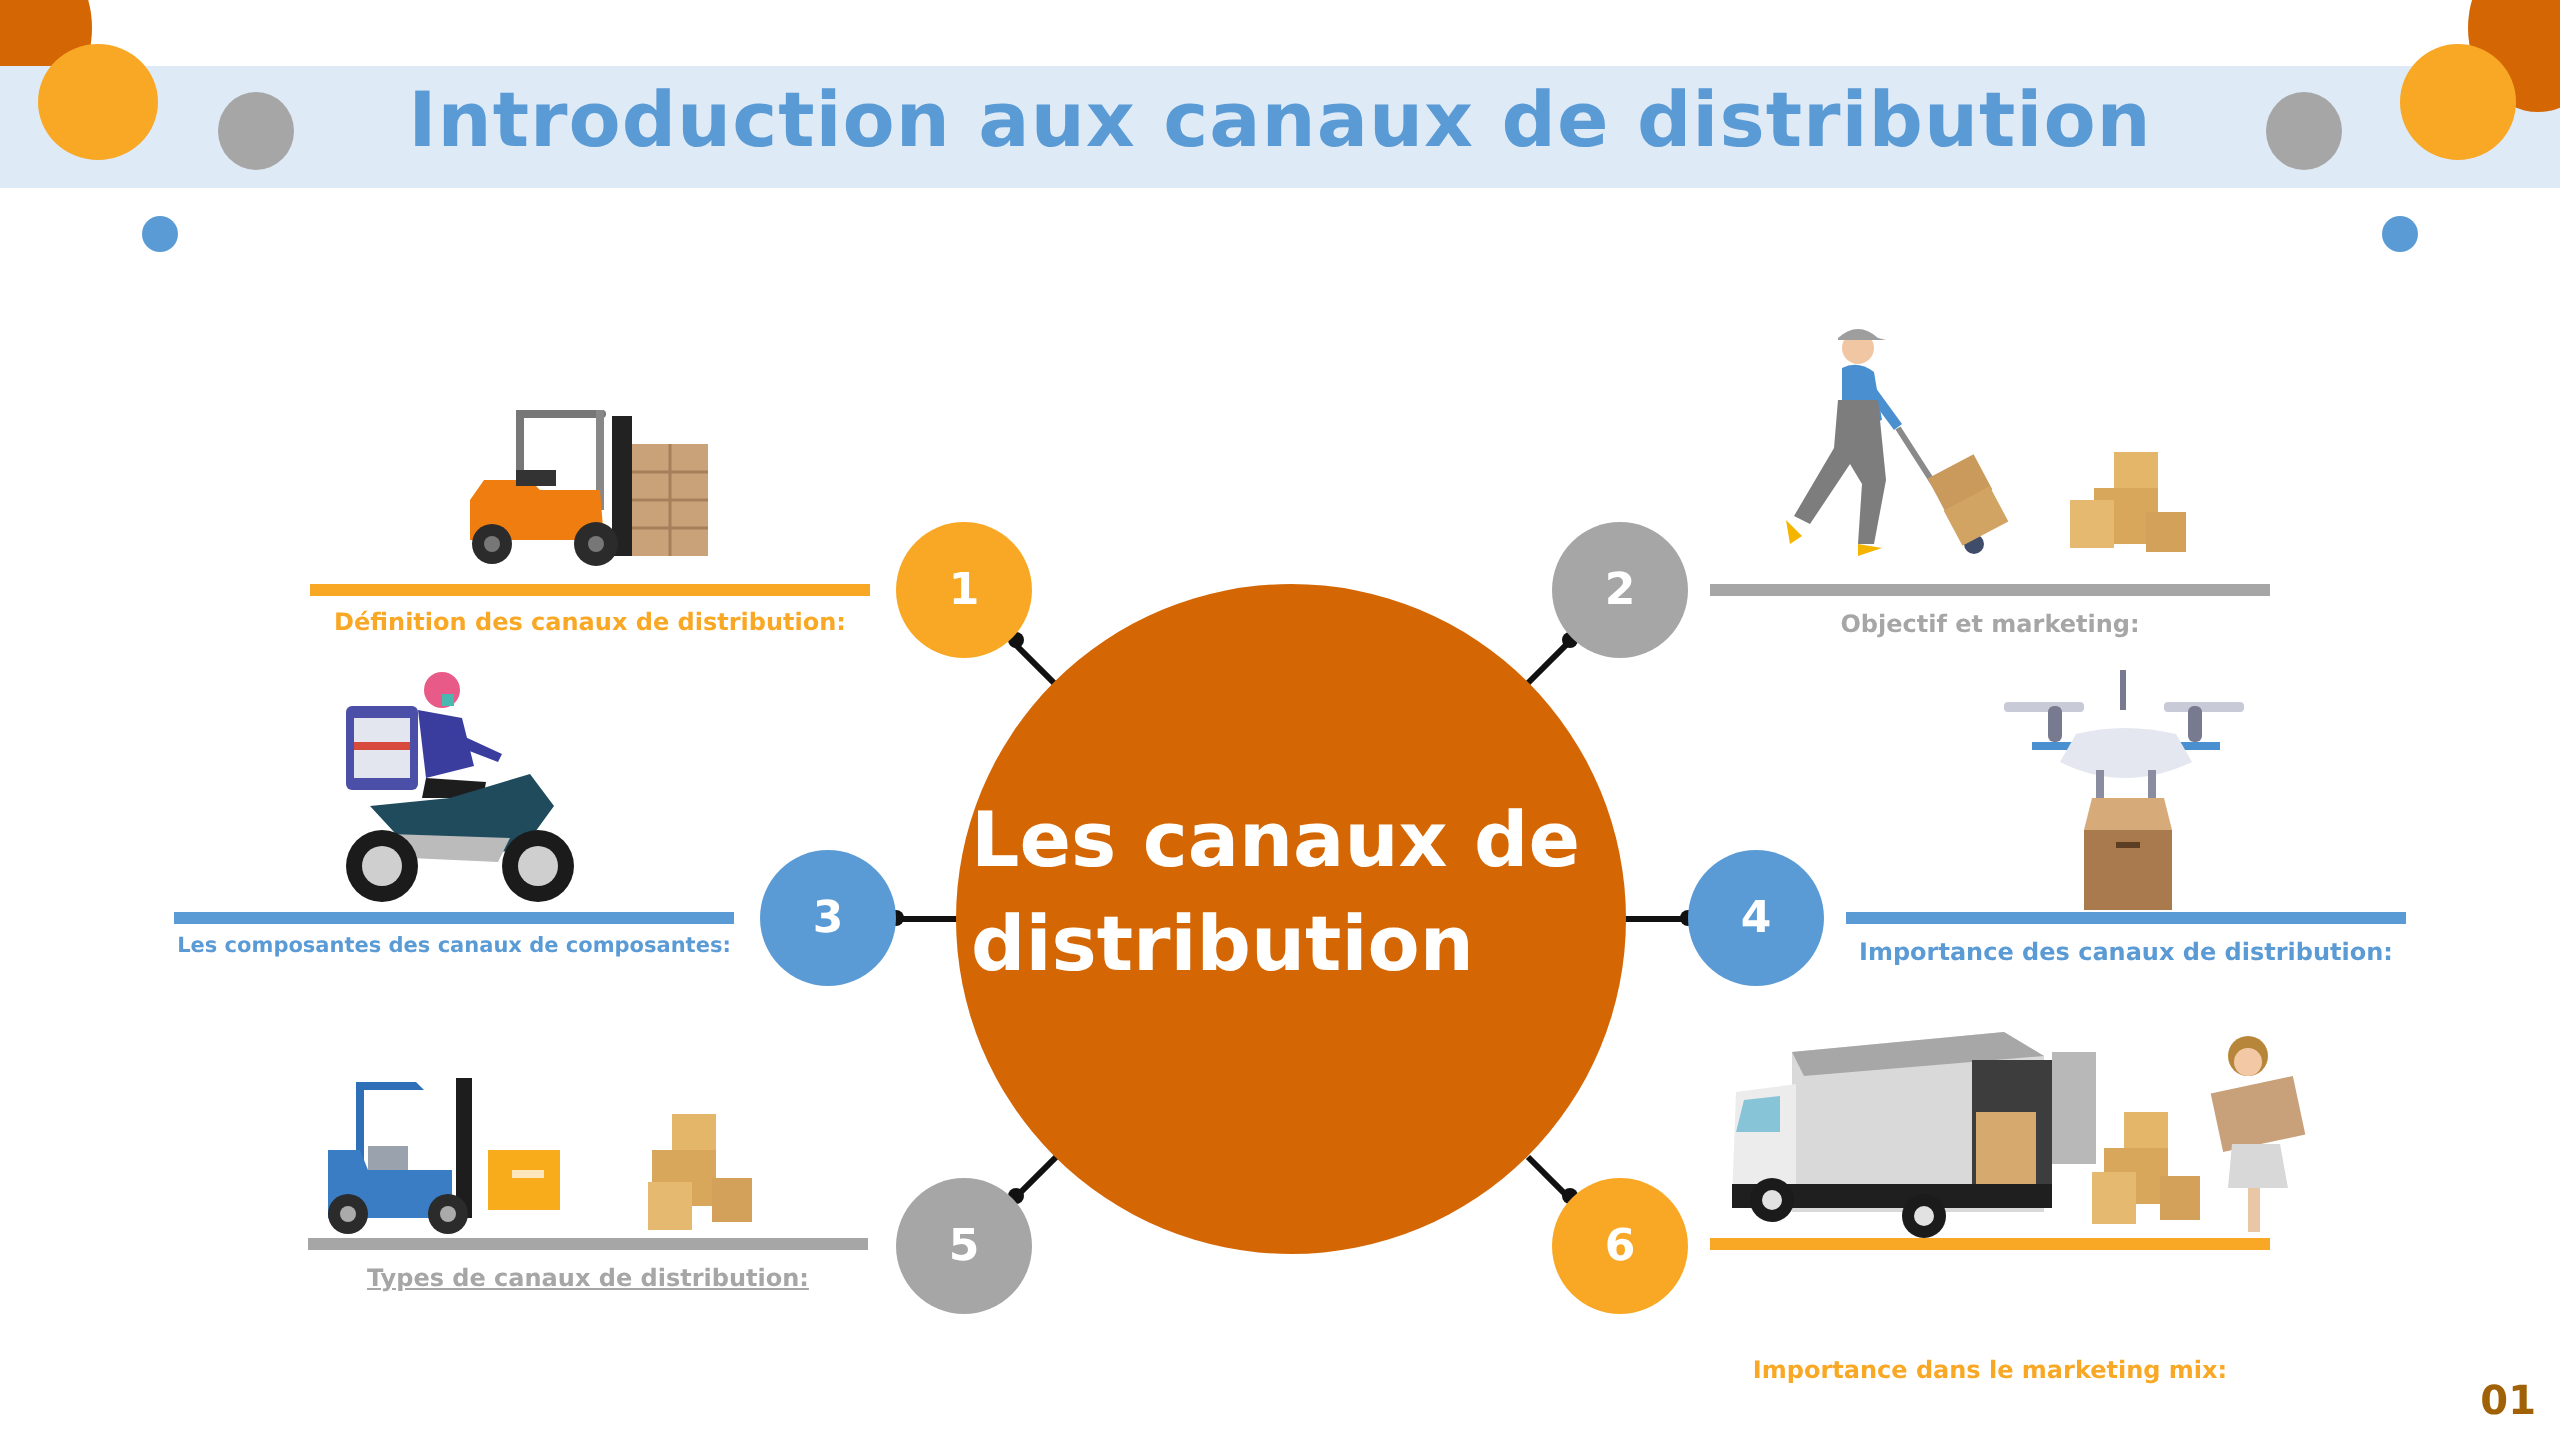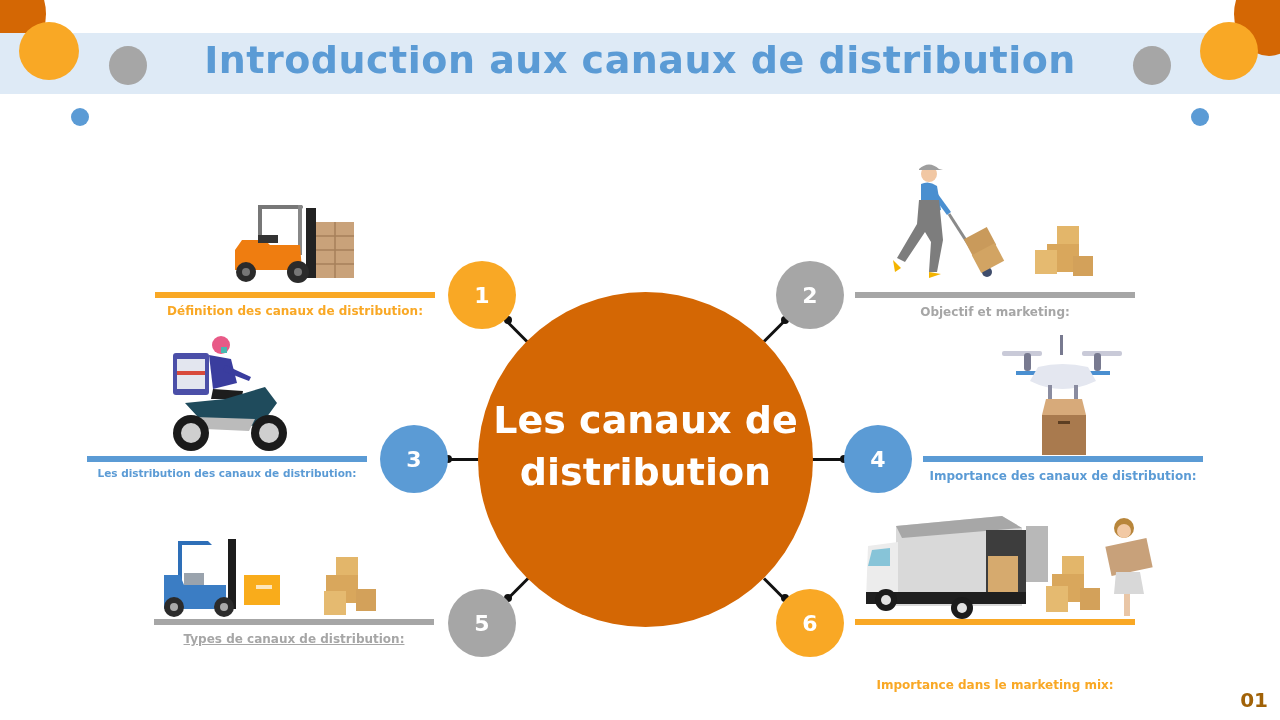--- a/index.html
+++ b/index.html
@@ -7,21 +7,21 @@
   body { position: relative; font-family: "DejaVu Sans", sans-serif; }
   .abs { position: absolute; }
   .circ { position: absolute; border-radius: 50%; }
 
   .title-band { position: absolute; left: 0; top: 33px; width: 1280px; height: 61px; background: #deeaf6; }
   .title { position: absolute; left: 0; top: 38px; width: 1280px; text-align: center;
            font-family: "DejaVu Sans", sans-serif; font-weight: bold; font-size: 38px;
            color: #5b9bd5; letter-spacing: 0.5px; }
 
   .hub { position: absolute; left: 478px; top: 292px; width: 335px; height: 335px; border-radius: 50%;
-         background: #d46704; display: flex; align-items: center; justify-content: center; text-align: center; }
+         background: #d46704; display: flex; align-items: center; justify-content: center; text-align: left; }
   .hub-text { color: #ffffff; font-weight: bold; font-size: 38px; line-height: 52px; padding-bottom: 28px; width: 320px; }
 
   .node { position: absolute; width: 68px; height: 68px; border-radius: 50%; display: flex; align-items: center;
           justify-content: center; color: #ffffff; font-weight: bold; font-size: 22px; }
   .bar { position: absolute; height: 6px; }
   .label { position: absolute; font-weight: bold; font-size: 12px; text-align: center; white-space: nowrap; }
 
   .connector { position: absolute; background: #111; height: 3px; transform-origin: 0 50%; }
   .dot { position: absolute; width: 8px; height: 8px; border-radius: 50%; background: #111; }
 
@@ -105,21 +105,21 @@
     <rect x="162" y="84" width="32" height="28" fill="#d9a75c"></rect>
     <rect x="150" y="90" width="22" height="24" fill="#e5ba70"></rect>
     <rect x="188" y="96" width="20" height="20" fill="#d3a15a"></rect>
   </svg>
 </div>
 
 <div class="node" style="left:380px;top:425px;background:#5b9bd5;">
   <span>3</span>
 </div>
 <div class="bar" style="left:87px;top:456px;width:280px;background:#5b9bd5;"></div>
-<div class="label" style="left:87px;top:467px;width:280px;color:#5b9bd5;font-size:10.5px;">Les distribution des canaux de distribution:</div>
+<div class="label" style="left:87px;top:467px;width:280px;color:#5b9bd5;font-size:10.5px;">Les composantes des canaux de composantes:</div>
 <div class="abs" style="left:165px;top:333px;">
   <svg width="130" height="125" viewBox="0 0 130 125">
     <rect x="8" y="20" width="36" height="42" rx="3" fill="#4b4fa8"></rect>
     <rect x="12" y="26" width="28" height="30" fill="#e3e6ef"></rect>
     <rect x="12" y="38" width="28" height="4" fill="#d84a3c"></rect>
     <circle cx="56" cy="12" r="9" fill="#e85a87"></circle>
     <rect x="56" y="14" width="6" height="6" fill="#49b8b0"></rect>
     <path d="M44 22 L66 26 L72 50 L48 56 Z" fill="#3a3d9e"></path>
     <path d="M60 32 L86 44 L84 48 L58 38 Z" fill="#3a3d9e"></path>
     <path d="M48 56 L78 58 L72 92 L66 92 L68 66 L46 66 Z" fill="#1d1d1d"></path>

